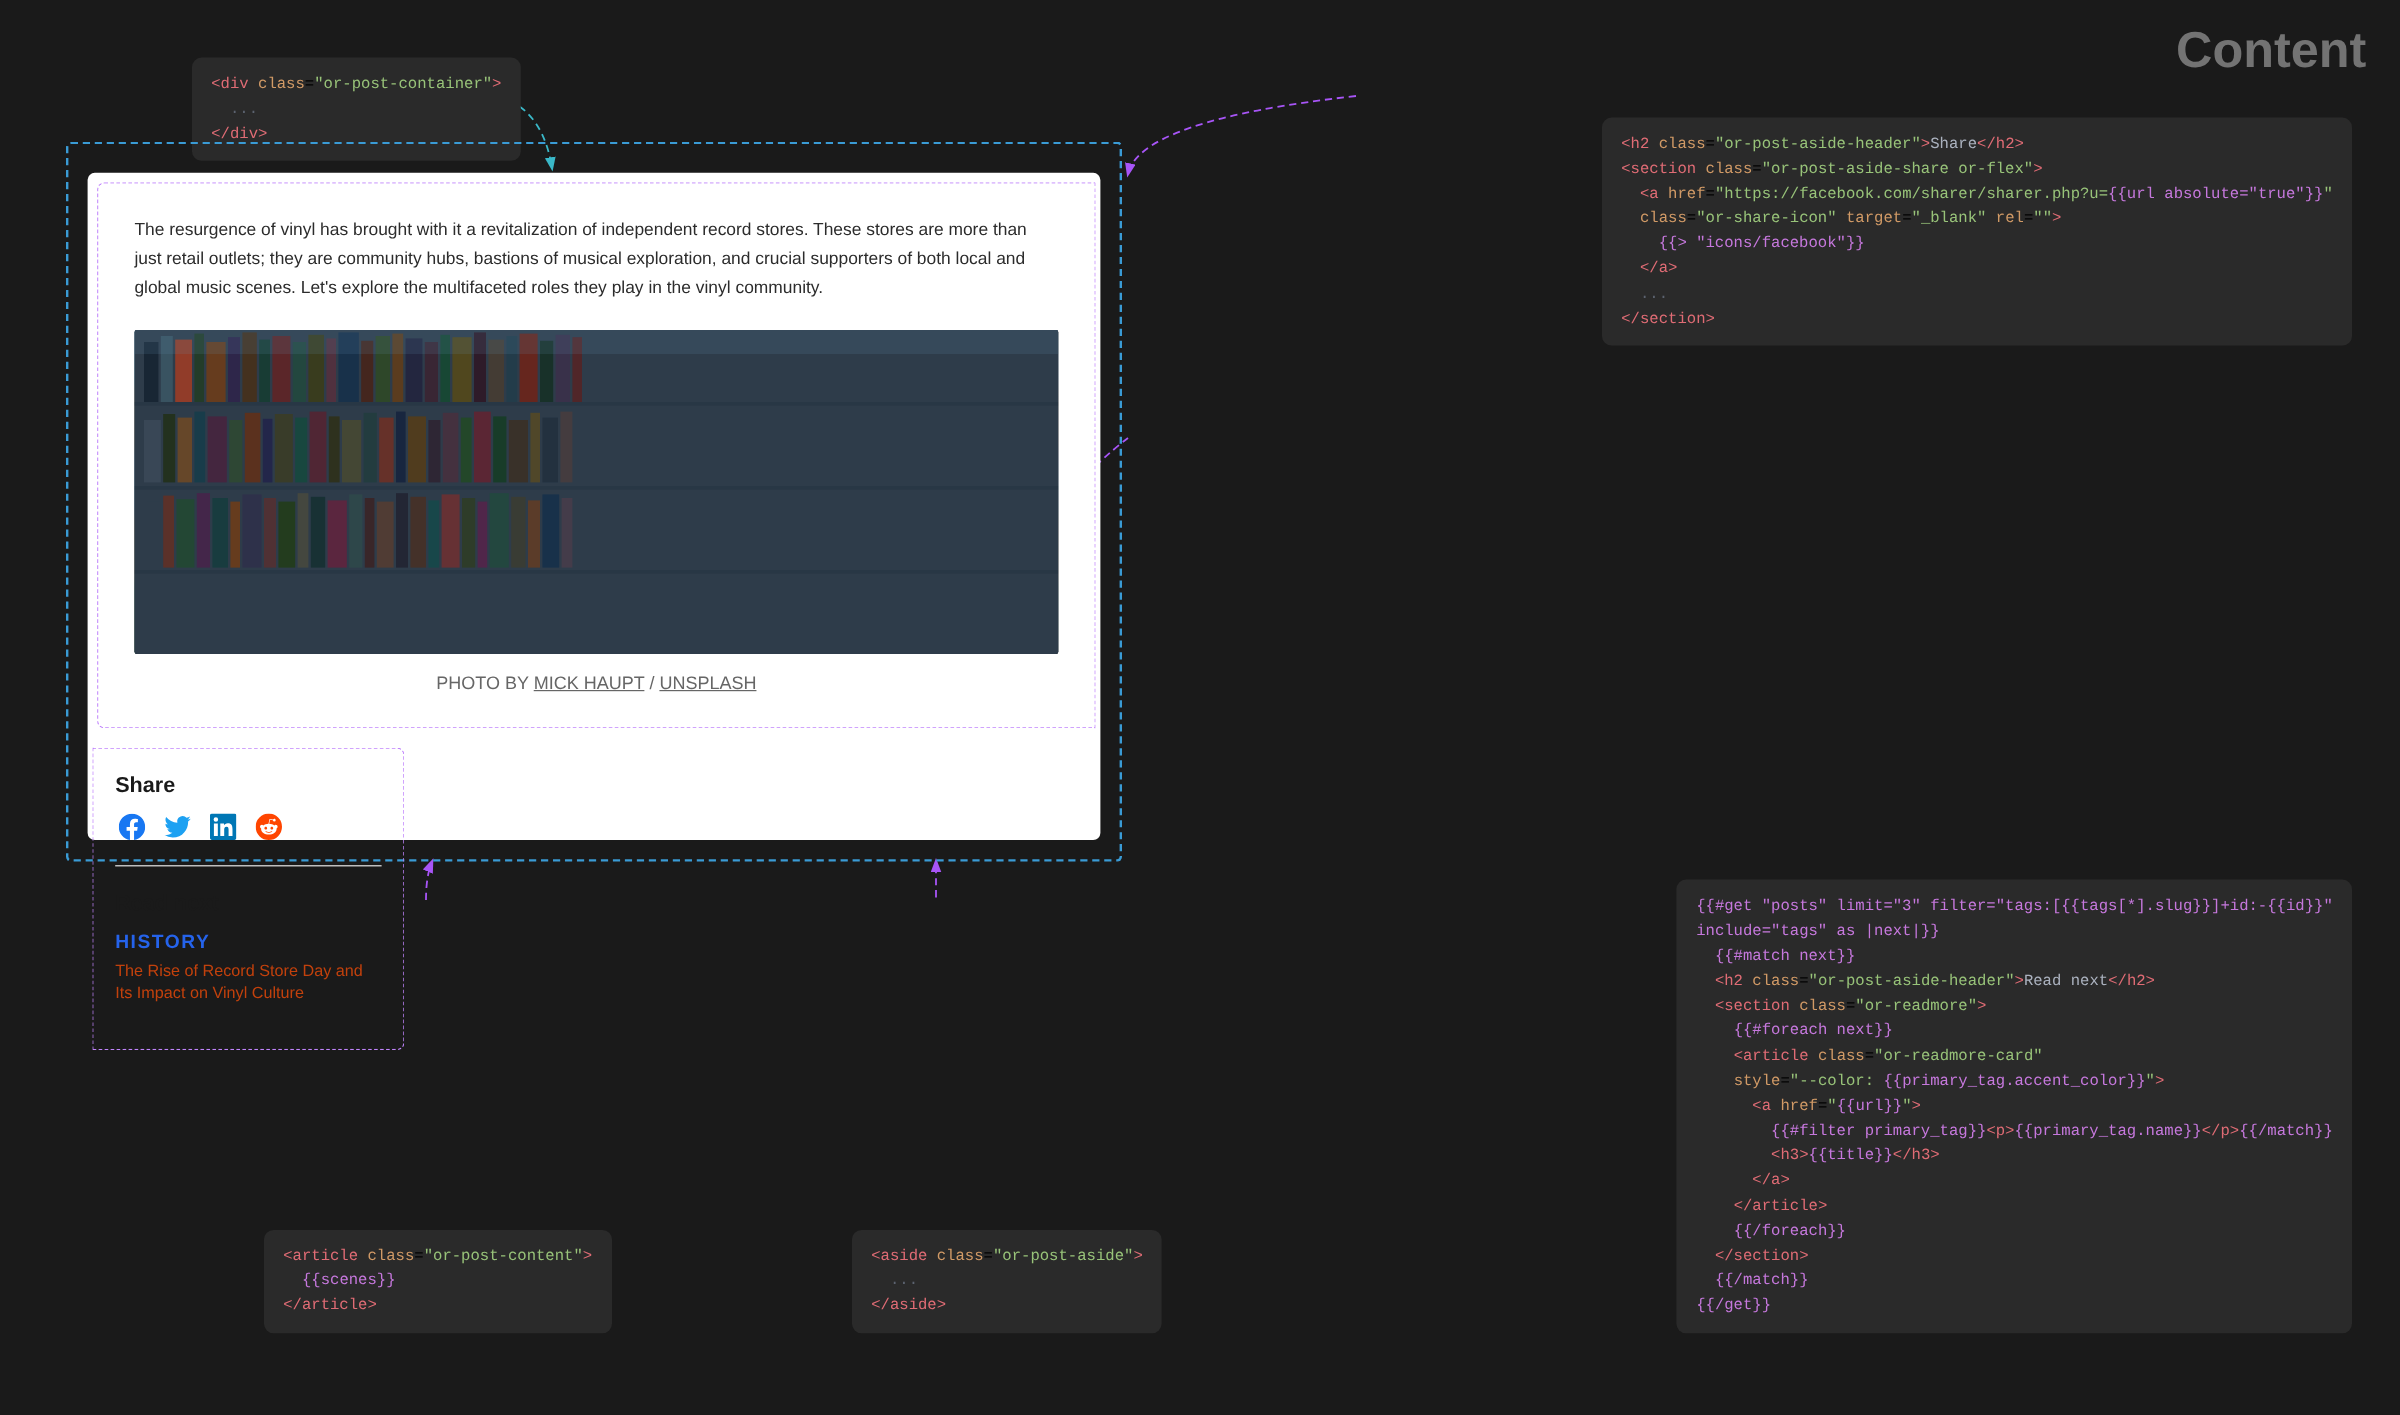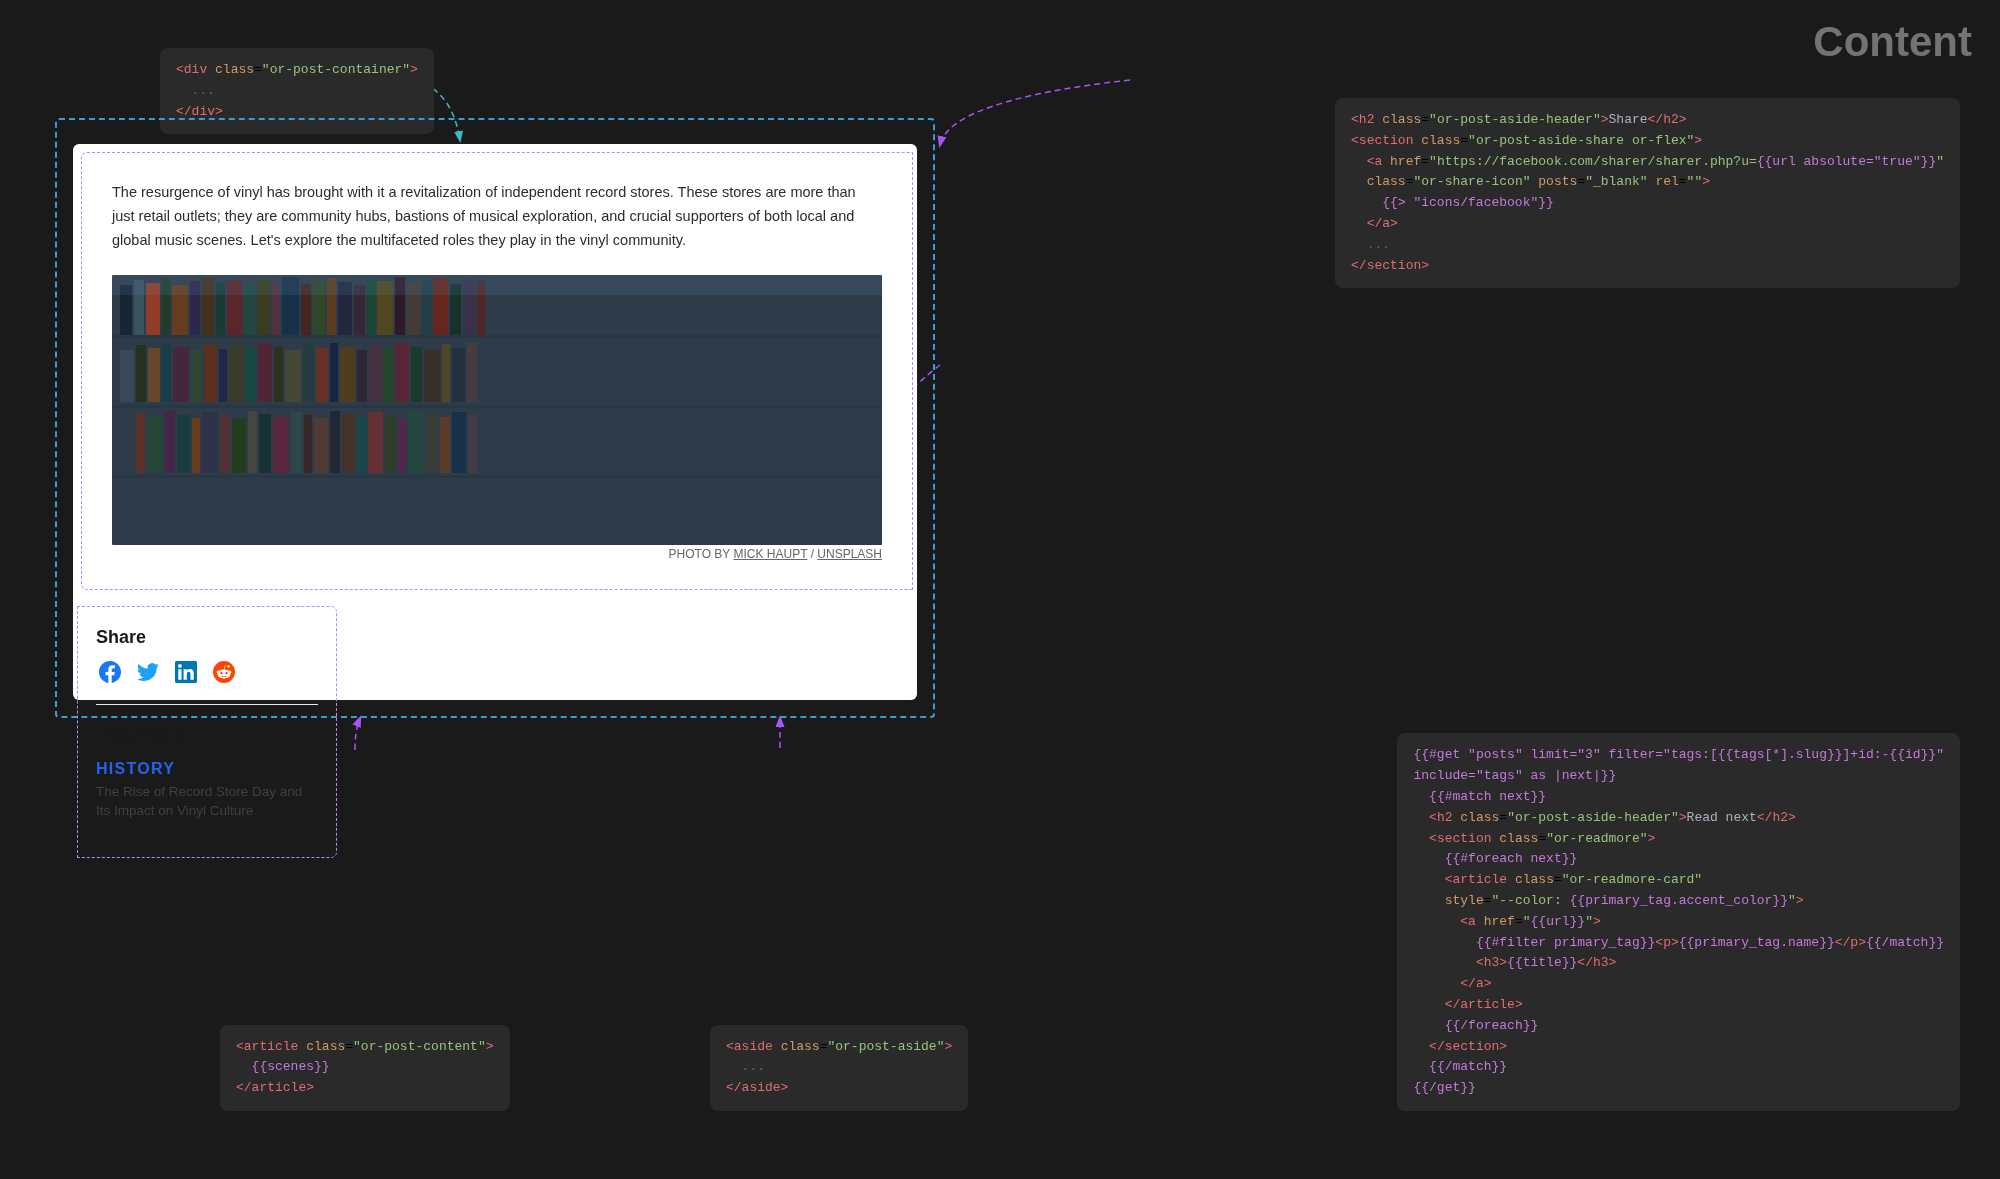--- a/index.html
+++ b/index.html
@@ -137,24 +137,24 @@
         linear-gradient(180deg,
           #4a6878 0%, #3a5868 15%,
           #5a4a3a 20%, #4a3a2a 35%,
           #2a3a4a 40%, #1a2a3a 55%,
           #3a2a1a 60%, #4a3a2a 75%,
           #1a2a1a 80%, #0a1a0a 100%
         );
     }
 
     .photo-credit {
-      font-size: 12px;
+      font-size: 15px;
       color: #666;
-      text-align: right;
-      margin-top: 2px;
+      text-align: center;
+      margin-top: 16px;
     }
 
     .photo-credit a {
       color: #666;
       text-decoration: underline;
     }
 
     
     .aside-content {
       width: 260px;
@@ -217,21 +217,21 @@
       text-transform: uppercase;
       margin-bottom: 4px;
     }
 
     .tag-history { color: #2563eb; }
     .tag-basics { color: #16a34a; }
     .tag-collecting { color: #9333ea; }
 
     .read-next-link {
       font-size: 13.5px;
-      color: #404040;
+      color: #c2410c;
       line-height: 1.45;
       cursor: pointer;
     }
 
     
     .connector-svg {
       position: absolute;
       top: 0;
       left: 0;
       width: 2000px;
@@ -285,21 +285,21 @@
 <div class="code-box code-box-topleft">
   <div><span class="tag">&lt;div</span> <span class="attr">class</span>=<span class="val">"or-post-container"</span><span class="tag">&gt;</span></div>
   <div class="ellipsis">&nbsp;&nbsp;...</div>
   <div><span class="tag">&lt;/div&gt;</span></div>
 </div>
 
 <div class="code-box code-box-topright">
   <div><span class="tag">&lt;h2</span> <span class="attr">class</span>=<span class="val">"or-post-aside-header"</span><span class="tag">&gt;</span><span class="text">Share</span><span class="tag">&lt;/h2&gt;</span></div>
   <div><span class="tag">&lt;section</span> <span class="attr">class</span>=<span class="val">"or-post-aside-share or-flex"</span><span class="tag">&gt;</span></div>
   <div>&nbsp;&nbsp;<span class="tag">&lt;a</span> <span class="attr">href</span>=<span class="val">"https://facebook.com/sharer/sharer.php?u=<span class="tmpl">{{url absolute="true"}}</span>"</span></div>
-  <div>&nbsp;&nbsp;<span class="attr">class</span>=<span class="val">"or-share-icon"</span> <span class="attr">posts</span>=<span class="val">"_blank"</span> <span class="attr">rel</span>=<span class="val">""</span><span class="tag">&gt;</span></div>
+  <div>&nbsp;&nbsp;<span class="attr">class</span>=<span class="val">"or-share-icon"</span> <span class="attr">target</span>=<span class="val">"_blank"</span> <span class="attr">rel</span>=<span class="val">""</span><span class="tag">&gt;</span></div>
   <div>&nbsp;&nbsp;&nbsp;&nbsp;<span class="tmpl">{{&gt; "icons/facebook"}}</span></div>
   <div>&nbsp;&nbsp;<span class="tag">&lt;/a&gt;</span></div>
   <div class="ellipsis">&nbsp;&nbsp;...</div>
   <div><span class="tag">&lt;/section&gt;</span></div>
 </div>
 
 <div class="main-preview">
 
   <div class="content-area">
 

